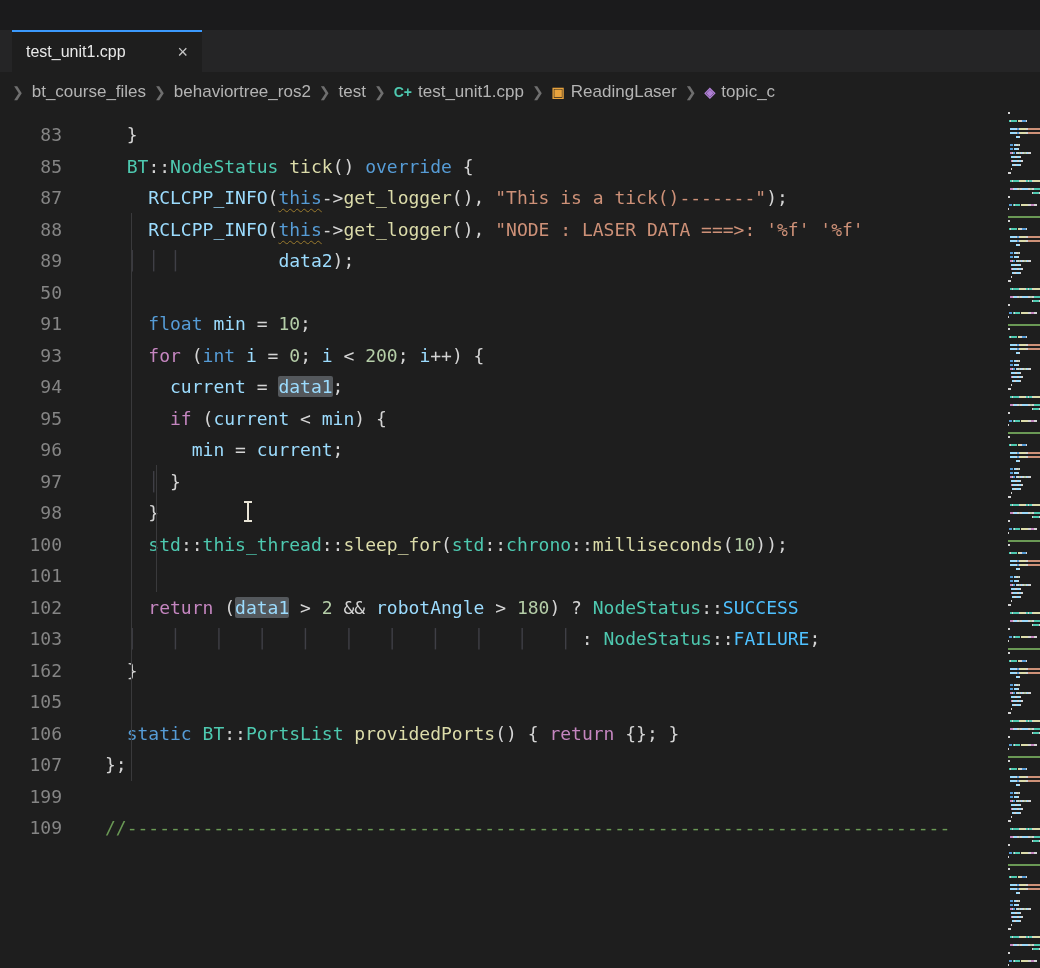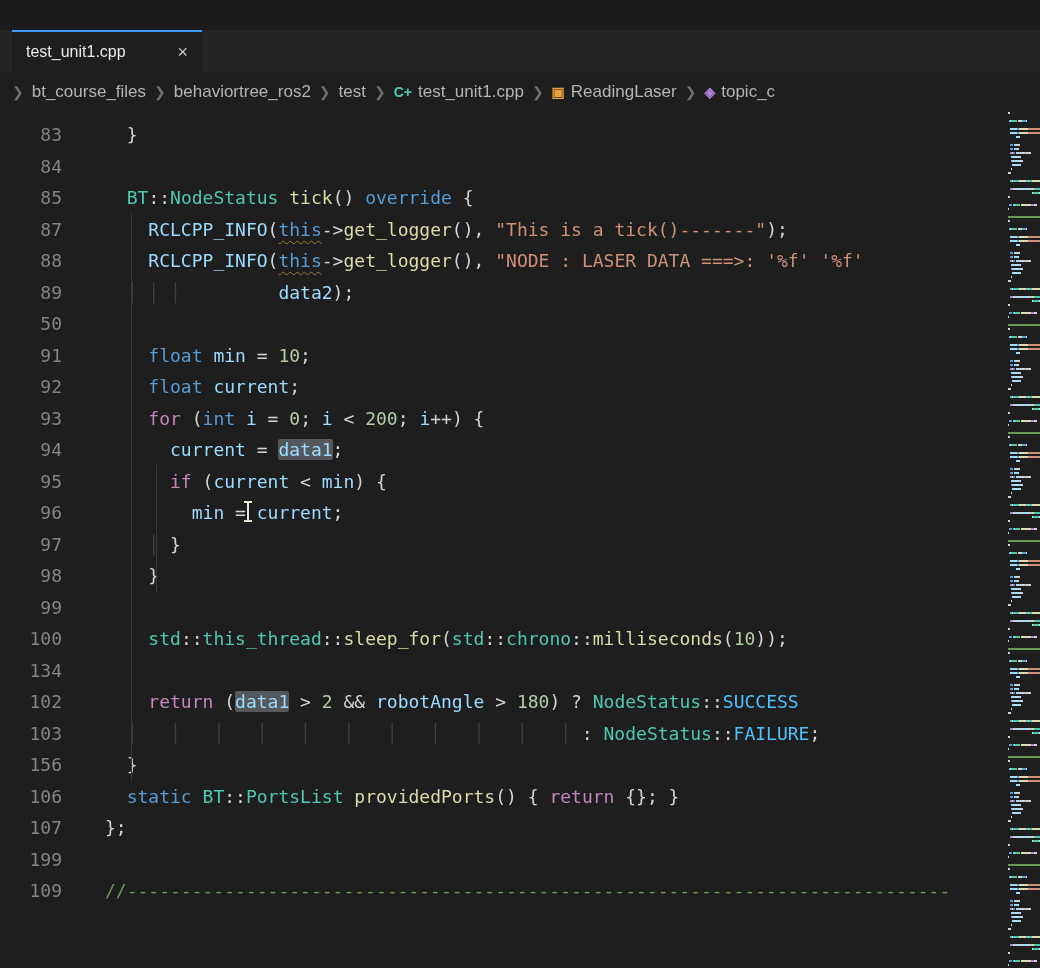--- a/index.html
+++ b/index.html
@@ -84,40 +84,38 @@
     <span class="bc-chev">❯</span>
     <span class="bc-item">
       <span class="bc-icon" style="color: rgb(177, 128, 215);">◈</span>
       <span>topic_c</span>
     </span>
   </div>
 
 <div class="editor">
   <div class="lines">
       <div class="line"><span class="ln">83</span><span class="code"><span class="tok" style="color: rgb(212, 212, 212);">  }</span></span></div>
-      <div class="line"><span class="ln">84</span><span class="code"></span></div>
       <div class="line"><span class="ln">85</span><span class="code"><span class="tok" style="color: rgb(212, 212, 212);">  </span><span class="tok" style="color: rgb(78, 201, 176);">BT</span><span class="tok" style="color: rgb(212, 212, 212);">::</span><span class="tok" style="color: rgb(78, 201, 176);">NodeStatus</span><span class="tok" style="color: rgb(212, 212, 212);"> </span><span class="tok" style="color: rgb(220, 220, 170);">tick</span><span class="tok" style="color: rgb(212, 212, 212);">() </span><span class="tok" style="color: rgb(86, 156, 214);">override</span><span class="tok" style="color: rgb(212, 212, 212);"> {</span></span></div>
       <div class="line"><span class="ln">87</span><span class="code"><span class="tok" style="color: rgb(212, 212, 212);">    </span><span class="tok" style="color: rgb(156, 220, 254);">RCLCPP_INFO</span><span class="tok" style="color: rgb(212, 212, 212);">(</span><span class="tok sq" style="color: rgb(86, 156, 214);">this</span><span class="tok" style="color: rgb(212, 212, 212);">-&gt;</span><span class="tok" style="color: rgb(220, 220, 170);">get_logger</span><span class="tok" style="color: rgb(212, 212, 212);">(), </span><span class="tok" style="color: rgb(206, 145, 120);">"This is a tick()-------"</span><span class="tok" style="color: rgb(212, 212, 212);">);</span></span></div>
       <div class="line"><span class="ln">88</span><span class="code"><span class="tok" style="color: rgb(212, 212, 212);">    </span><span class="tok" style="color: rgb(156, 220, 254);">RCLCPP_INFO</span><span class="tok" style="color: rgb(212, 212, 212);">(</span><span class="tok sq" style="color: rgb(86, 156, 214);">this</span><span class="tok" style="color: rgb(212, 212, 212);">-&gt;</span><span class="tok" style="color: rgb(220, 220, 170);">get_logger</span><span class="tok" style="color: rgb(212, 212, 212);">(), </span><span class="tok" style="color: rgb(206, 145, 120);">"NODE : LASER DATA ===&gt;: '%f' '%f'</span></span></div>
       <div class="line"><span class="ln">89</span><span class="code"><span class="tok" style="color: rgb(212, 212, 212);">  </span><span class="tok" style="color: rgb(63, 63, 70);">│ │ │ </span><span class="tok" style="color: rgb(212, 212, 212);">        </span><span class="tok" style="color: rgb(156, 220, 254);">data2</span><span class="tok" style="color: rgb(212, 212, 212);">);</span></span></div>
       <div class="line"><span class="ln">50</span><span class="code"></span></div>
       <div class="line"><span class="ln">91</span><span class="code"><span class="tok" style="color: rgb(212, 212, 212);">    </span><span class="tok" style="color: rgb(86, 156, 214);">float</span><span class="tok" style="color: rgb(212, 212, 212);"> </span><span class="tok" style="color: rgb(156, 220, 254);">min</span><span class="tok" style="color: rgb(212, 212, 212);"> = </span><span class="tok" style="color: rgb(181, 206, 168);">10</span><span class="tok" style="color: rgb(212, 212, 212);">;</span></span></div>
-      <div class="line"><span class="ln">92</span><span class="code"><span class="tok" style="color: rgb(212, 212, 212);">    </span><span class="tok" style="color: rgb(86, 156, 214);">float</span><span class="tok" style="color: rgb(212, 212, 212);"> </span><span class="tok" style="color: rgb(156, 220, 254);">current</span><span class="tok" style="color: rgb(212, 212, 212);">;</span></span></div>
       <div class="line"><span class="ln">93</span><span class="code"><span class="tok" style="color: rgb(212, 212, 212);">    </span><span class="tok" style="color: rgb(197, 134, 192);">for</span><span class="tok" style="color: rgb(212, 212, 212);"> (</span><span class="tok" style="color: rgb(86, 156, 214);">int</span><span class="tok" style="color: rgb(212, 212, 212);"> </span><span class="tok" style="color: rgb(156, 220, 254);">i</span><span class="tok" style="color: rgb(212, 212, 212);"> = </span><span class="tok" style="color: rgb(181, 206, 168);">0</span><span class="tok" style="color: rgb(212, 212, 212);">; </span><span class="tok" style="color: rgb(156, 220, 254);">i</span><span class="tok" style="color: rgb(212, 212, 212);"> &lt; </span><span class="tok" style="color: rgb(181, 206, 168);">200</span><span class="tok" style="color: rgb(212, 212, 212);">; </span><span class="tok" style="color: rgb(156, 220, 254);">i</span><span class="tok" style="color: rgb(212, 212, 212);">++) {</span></span></div>
       <div class="line"><span class="ln">94</span><span class="code"><span class="tok" style="color: rgb(212, 212, 212);">      </span><span class="tok" style="color: rgb(156, 220, 254);">current</span><span class="tok" style="color: rgb(212, 212, 212);"> = </span><span class="tok hl" style="color: rgb(156, 220, 254);">data1</span><span class="tok" style="color: rgb(212, 212, 212);">;</span></span></div>
       <div class="line"><span class="ln">95</span><span class="code"><span class="tok" style="color: rgb(212, 212, 212);">      </span><span class="tok" style="color: rgb(197, 134, 192);">if</span><span class="tok" style="color: rgb(212, 212, 212);"> (</span><span class="tok" style="color: rgb(156, 220, 254);">current</span><span class="tok" style="color: rgb(212, 212, 212);"> &lt; </span><span class="tok" style="color: rgb(156, 220, 254);">min</span><span class="tok" style="color: rgb(212, 212, 212);">) {</span></span></div>
       <div class="line"><span class="ln">96</span><span class="code"><span class="tok" style="color: rgb(212, 212, 212);">        </span><span class="tok" style="color: rgb(156, 220, 254);">min</span><span class="tok" style="color: rgb(212, 212, 212);"> = </span><span class="tok" style="color: rgb(156, 220, 254);">current</span><span class="tok" style="color: rgb(212, 212, 212);">;</span></span></div>
       <div class="line"><span class="ln">97</span><span class="code"><span class="tok" style="color: rgb(212, 212, 212);">    </span><span class="tok" style="color: rgb(63, 63, 70);">│ </span><span class="tok" style="color: rgb(212, 212, 212);">}</span></span></div>
       <div class="line"><span class="ln">98</span><span class="code"><span class="tok" style="color: rgb(212, 212, 212);">    }</span></span></div>
-      <div class="line"><span class="ln">99</span><span class="code"></span></div>
       <div class="line"><span class="ln">100</span><span class="code"><span class="tok" style="color: rgb(212, 212, 212);">    </span><span class="tok" style="color: rgb(78, 201, 176);">std</span><span class="tok" style="color: rgb(212, 212, 212);">::</span><span class="tok" style="color: rgb(78, 201, 176);">this_thread</span><span class="tok" style="color: rgb(212, 212, 212);">::</span><span class="tok" style="color: rgb(220, 220, 170);">sleep_for</span><span class="tok" style="color: rgb(212, 212, 212);">(</span><span class="tok" style="color: rgb(78, 201, 176);">std</span><span class="tok" style="color: rgb(212, 212, 212);">::</span><span class="tok" style="color: rgb(78, 201, 176);">chrono</span><span class="tok" style="color: rgb(212, 212, 212);">::</span><span class="tok" style="color: rgb(220, 220, 170);">milliseconds</span><span class="tok" style="color: rgb(212, 212, 212);">(</span><span class="tok" style="color: rgb(181, 206, 168);">10</span><span class="tok" style="color: rgb(212, 212, 212);">));</span></span></div>
-      <div class="line"><span class="ln">134</span><span class="code"></span></div>
+      <div class="line"><span class="ln">101</span><span class="code"></span></div>
       <div class="line"><span class="ln">102</span><span class="code"><span class="tok" style="color: rgb(212, 212, 212);">    </span><span class="tok" style="color: rgb(197, 134, 192);">return</span><span class="tok" style="color: rgb(212, 212, 212);"> (</span><span class="tok hl" style="color: rgb(156, 220, 254);">data1</span><span class="tok" style="color: rgb(212, 212, 212);"> &gt; </span><span class="tok" style="color: rgb(181, 206, 168);">2</span><span class="tok" style="color: rgb(212, 212, 212);"> &amp;&amp; </span><span class="tok" style="color: rgb(156, 220, 254);">robotAngle</span><span class="tok" style="color: rgb(212, 212, 212);"> &gt; </span><span class="tok" style="color: rgb(181, 206, 168);">180</span><span class="tok" style="color: rgb(212, 212, 212);">) ? </span><span class="tok" style="color: rgb(78, 201, 176);">NodeStatus</span><span class="tok" style="color: rgb(212, 212, 212);">::</span><span class="tok" style="color: rgb(79, 193, 255);">SUCCESS</span></span></div>
       <div class="line"><span class="ln">103</span><span class="code"><span class="tok" style="color: rgb(212, 212, 212);">  </span><span class="tok" style="color: rgb(63, 63, 70);">│   │   │   │   │   │   │   │   │   │   │ </span><span class="tok" style="color: rgb(212, 212, 212);">: </span><span class="tok" style="color: rgb(78, 201, 176);">NodeStatus</span><span class="tok" style="color: rgb(212, 212, 212);">::</span><span class="tok" style="color: rgb(79, 193, 255);">FAILURE</span><span class="tok" style="color: rgb(212, 212, 212);">;</span></span></div>
-      <div class="line"><span class="ln">156</span><span class="code"><span class="tok" style="color: rgb(212, 212, 212);">  }</span></span></div>
+      <div class="line"><span class="ln">162</span><span class="code"><span class="tok" style="color: rgb(212, 212, 212);">  }</span></span></div>
+      <div class="line"><span class="ln">105</span><span class="code"></span></div>
       <div class="line"><span class="ln">106</span><span class="code"><span class="tok" style="color: rgb(212, 212, 212);">  </span><span class="tok" style="color: rgb(86, 156, 214);">static</span><span class="tok" style="color: rgb(212, 212, 212);"> </span><span class="tok" style="color: rgb(78, 201, 176);">BT</span><span class="tok" style="color: rgb(212, 212, 212);">::</span><span class="tok" style="color: rgb(78, 201, 176);">PortsList</span><span class="tok" style="color: rgb(212, 212, 212);"> </span><span class="tok" style="color: rgb(220, 220, 170);">providedPorts</span><span class="tok" style="color: rgb(212, 212, 212);">() { </span><span class="tok" style="color: rgb(197, 134, 192);">return</span><span class="tok" style="color: rgb(212, 212, 212);"> {}; }</span></span></div>
       <div class="line"><span class="ln">107</span><span class="code"><span class="tok" style="color: rgb(212, 212, 212);">};</span></span></div>
       <div class="line"><span class="ln">199</span><span class="code"></span></div>
       <div class="line"><span class="ln">109</span><span class="code"><span class="tok" style="color: rgb(106, 153, 85);">//----------------------------------------------------------------------------</span></span></div>
     </div>
   <div class="iguide iguide-a"></div>
   <div class="iguide iguide-b"></div>
   <div class="minimap">
       <div class="mm-row">
         <span style="width: 2px; background: rgb(212, 212, 212);"></span>

